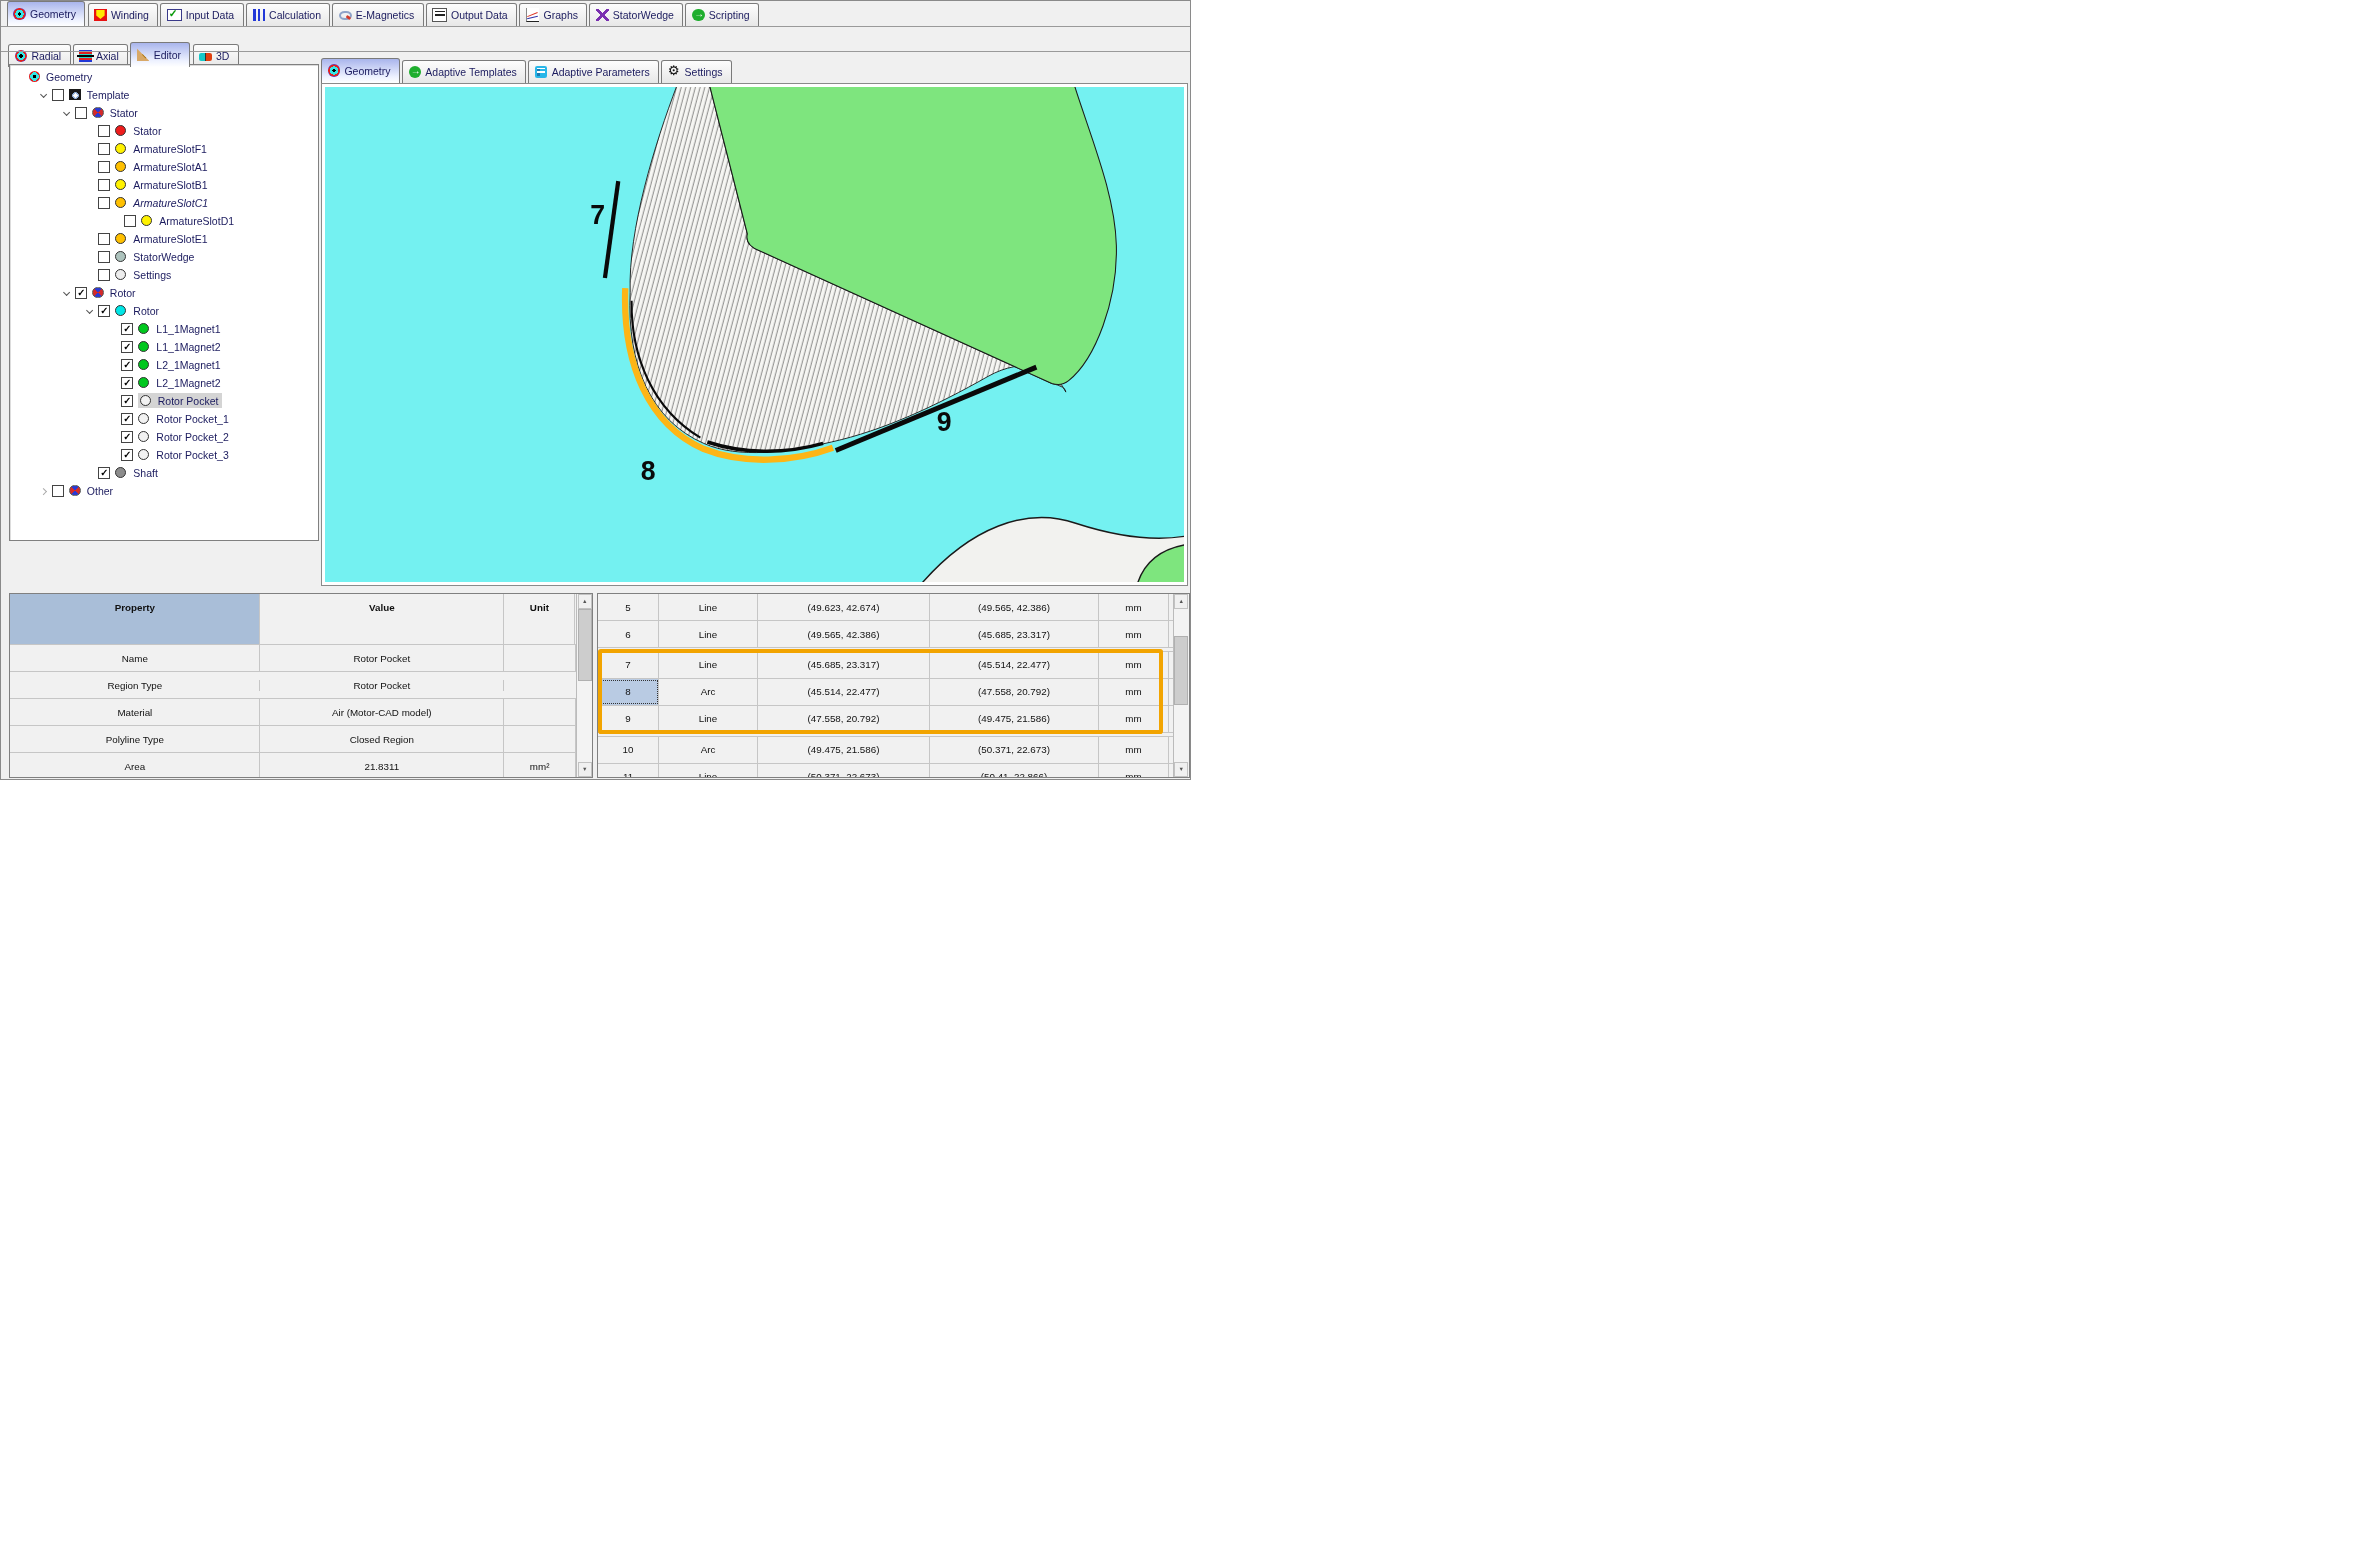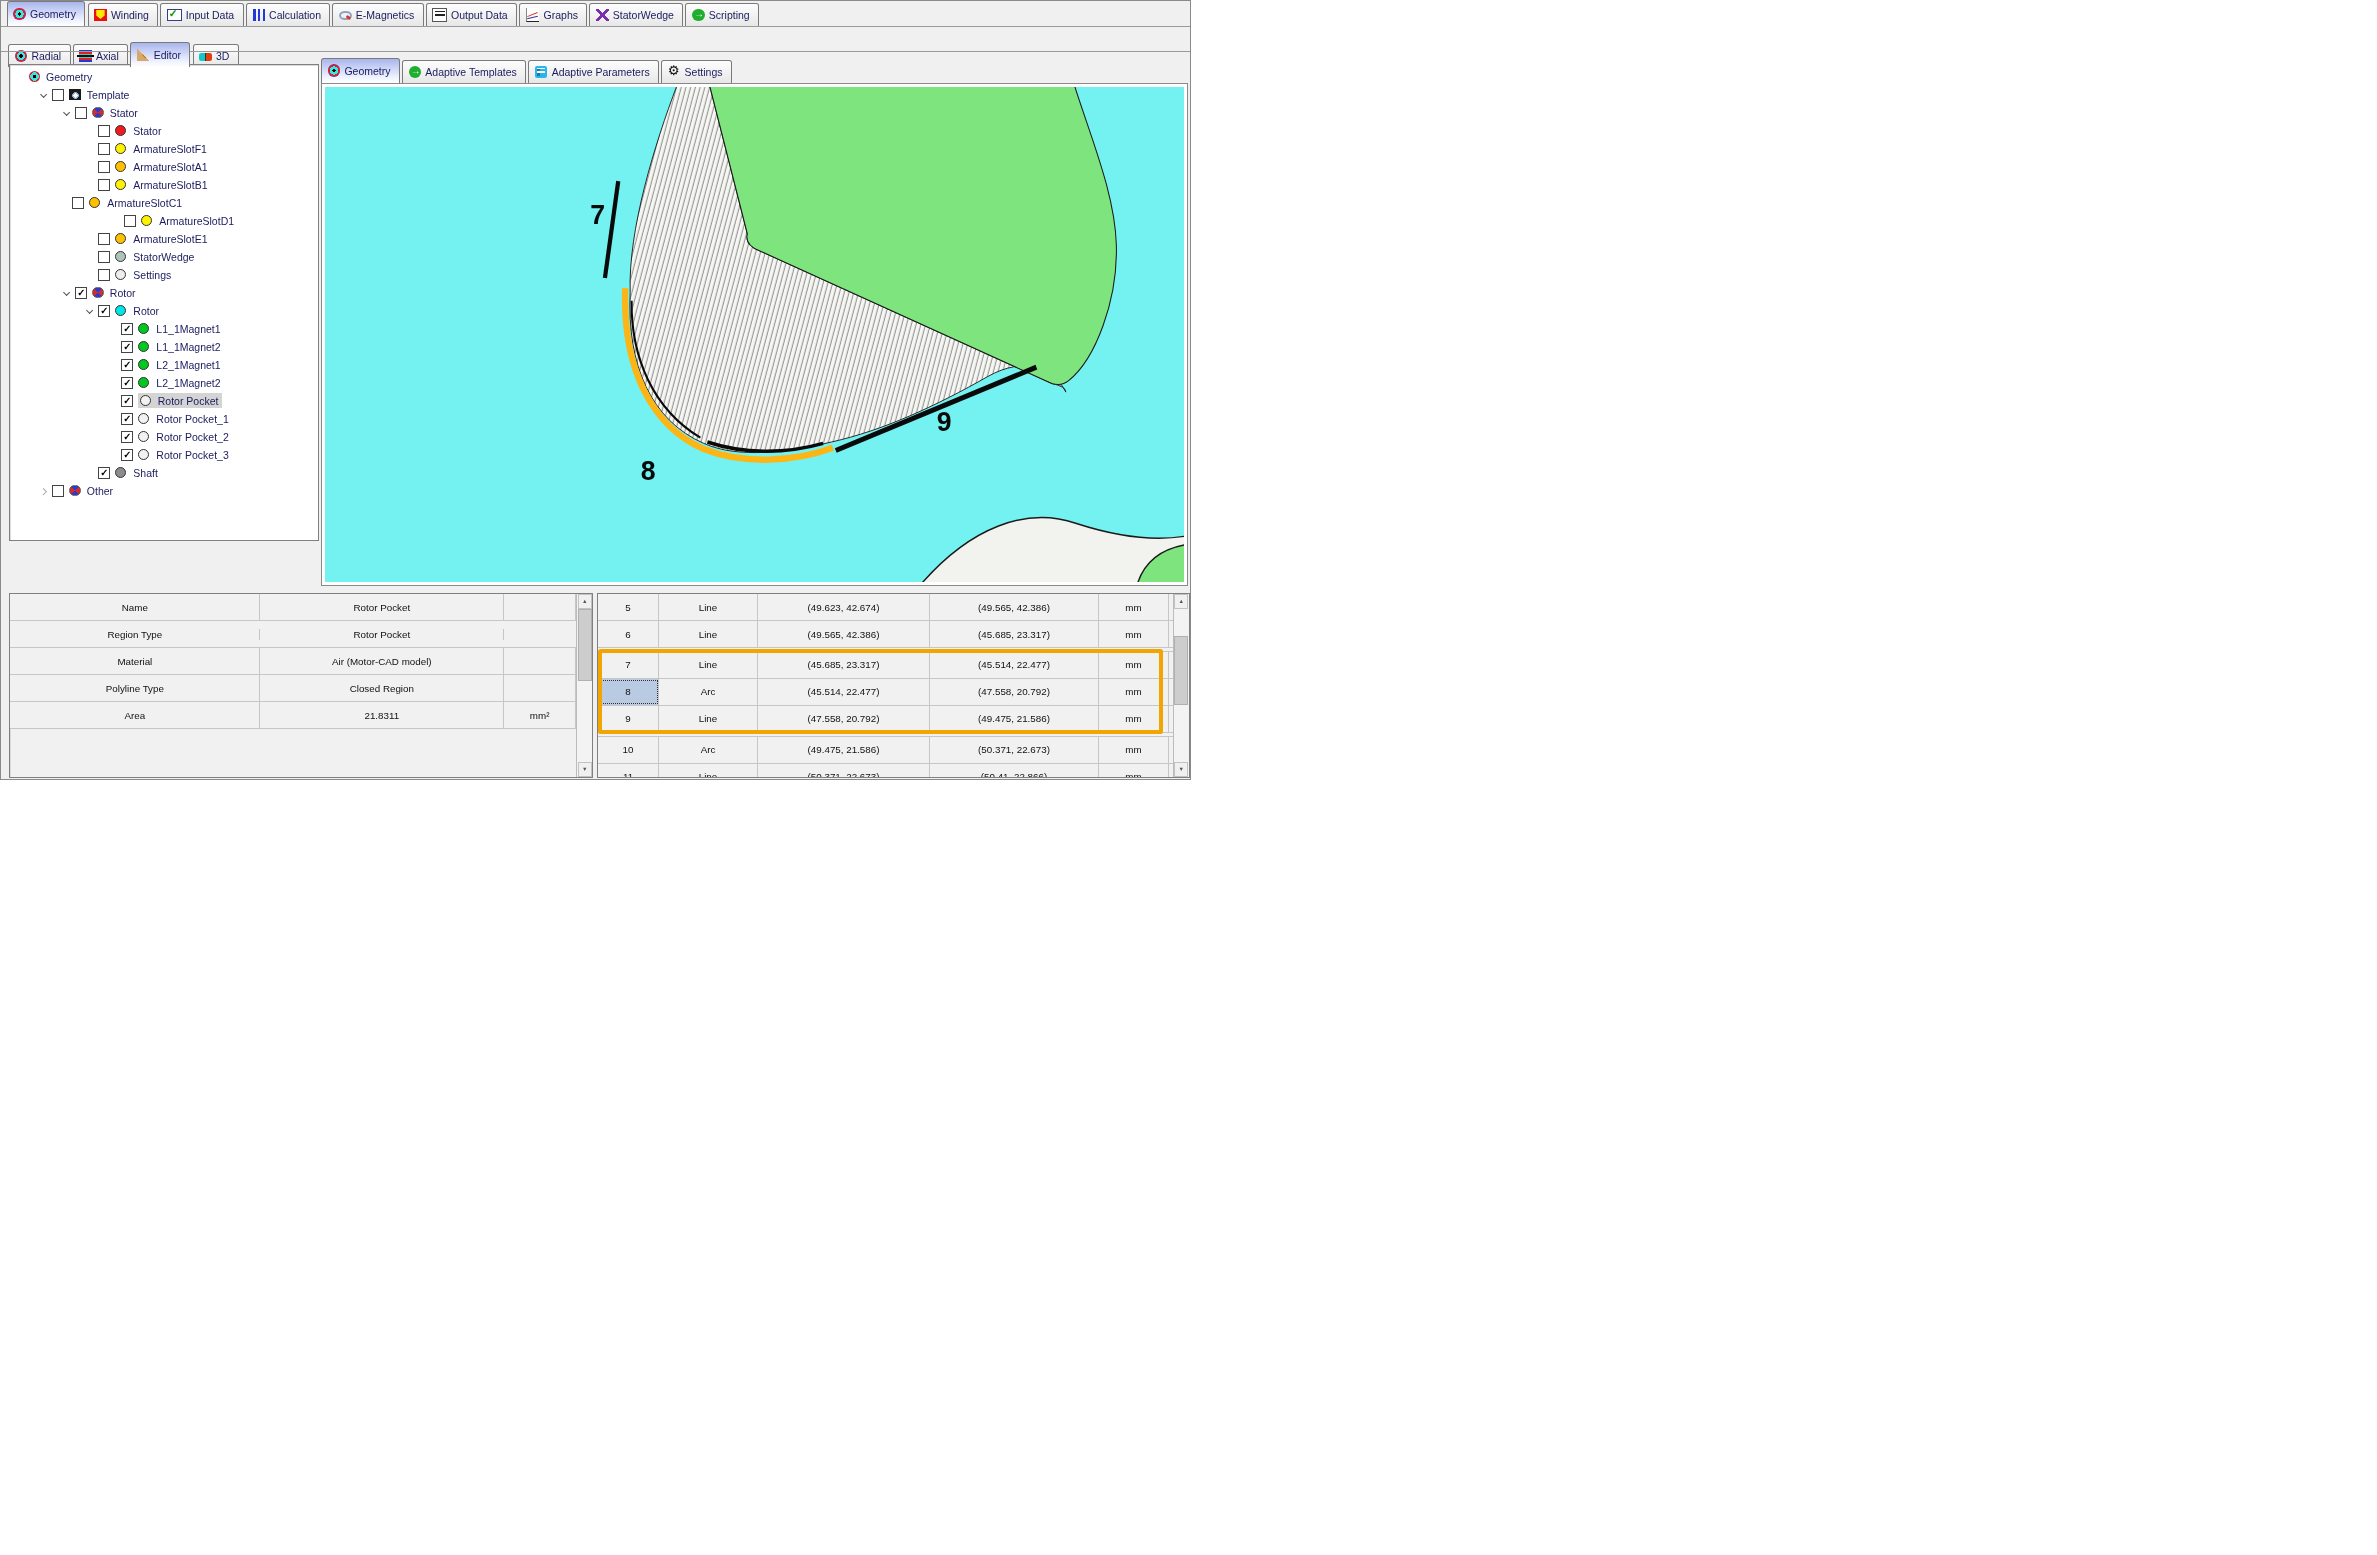--- a/index.html
+++ b/index.html
@@ -194,21 +194,21 @@
 
     <span class="tlabel">ArmatureSlotA1</span>
   </div>
       <div class="trow" style="padding-left: 75px;">
     <span class="texp"></span>
     <span class="tcb"></span>
     <span class="tdot" style="background: rgb(255, 242, 0);"></span>
 
     <span class="tlabel">ArmatureSlotB1</span>
   </div>
-      <div class="trow" style="padding-left: 49px;">
+      <div class="trow" style="padding-left: 75px; font-style: italic;">
     <span class="texp"></span>
     <span class="tcb"></span>
     <span class="tdot" style="background: rgb(255, 192, 0);"></span>
 
     <span class="tlabel">ArmatureSlotC1</span>
   </div>
       <div class="trow" style="padding-left: 101px;">
     <span class="texp"></span>
     <span class="tcb"></span>
     <span class="tdot" style="background: rgb(255, 242, 0);"></span>
@@ -376,20 +376,25 @@
       <line x1="728" y1="510" x2="1014" y2="393" stroke="#0a0a0a" stroke-width="7"></line>
 
       <text x="378" y="192" font-size="38" font-weight="bold" fill="#0a0a0a">7</text>
       <text x="450" y="552" font-size="38" font-weight="bold" fill="#0a0a0a">8</text>
       <text x="872" y="482" font-size="38" font-weight="bold" fill="#0a0a0a">9</text>
     </svg>
   </div>
 
   <div id="propgrid" class="panel">
     <div class="gridbody" id="prop-body">
+        <div class="grow ghead" style="height: 50px;">
+          <div class="gcell" style="width: 250px; background: rgb(169, 190, 216); align-items: flex-start; padding-top: 8.4px; box-sizing: border-box;">Property</div>
+          <div class="gcell" style="width: 244px; background: rgb(241, 241, 241); align-items: flex-start; padding-top: 8.4px; box-sizing: border-box;">Value</div>
+          <div class="gcell" style="width: 71px; background: rgb(241, 241, 241); align-items: flex-start; padding-top: 8.4px; box-sizing: border-box;">Unit</div>
+        </div>
         <div class="grow" style="height: 26px;">
           <div class="gcell" style="width: 250px;">Name</div>
           <div class="gcell" style="width: 244px;">Rotor Pocket</div>
           <div class="gcell" style="width: 71px;"></div>
         </div>
         <div class="grow" style="height: 26px; align-items: center;">
           <div class="gcell" style="width: 250px;">Region Type</div>
           <div class="gcell" style="width: 244px;">Rotor Pocket</div>
           <div class="gcell" style="width: 71px;"></div>
         </div>

